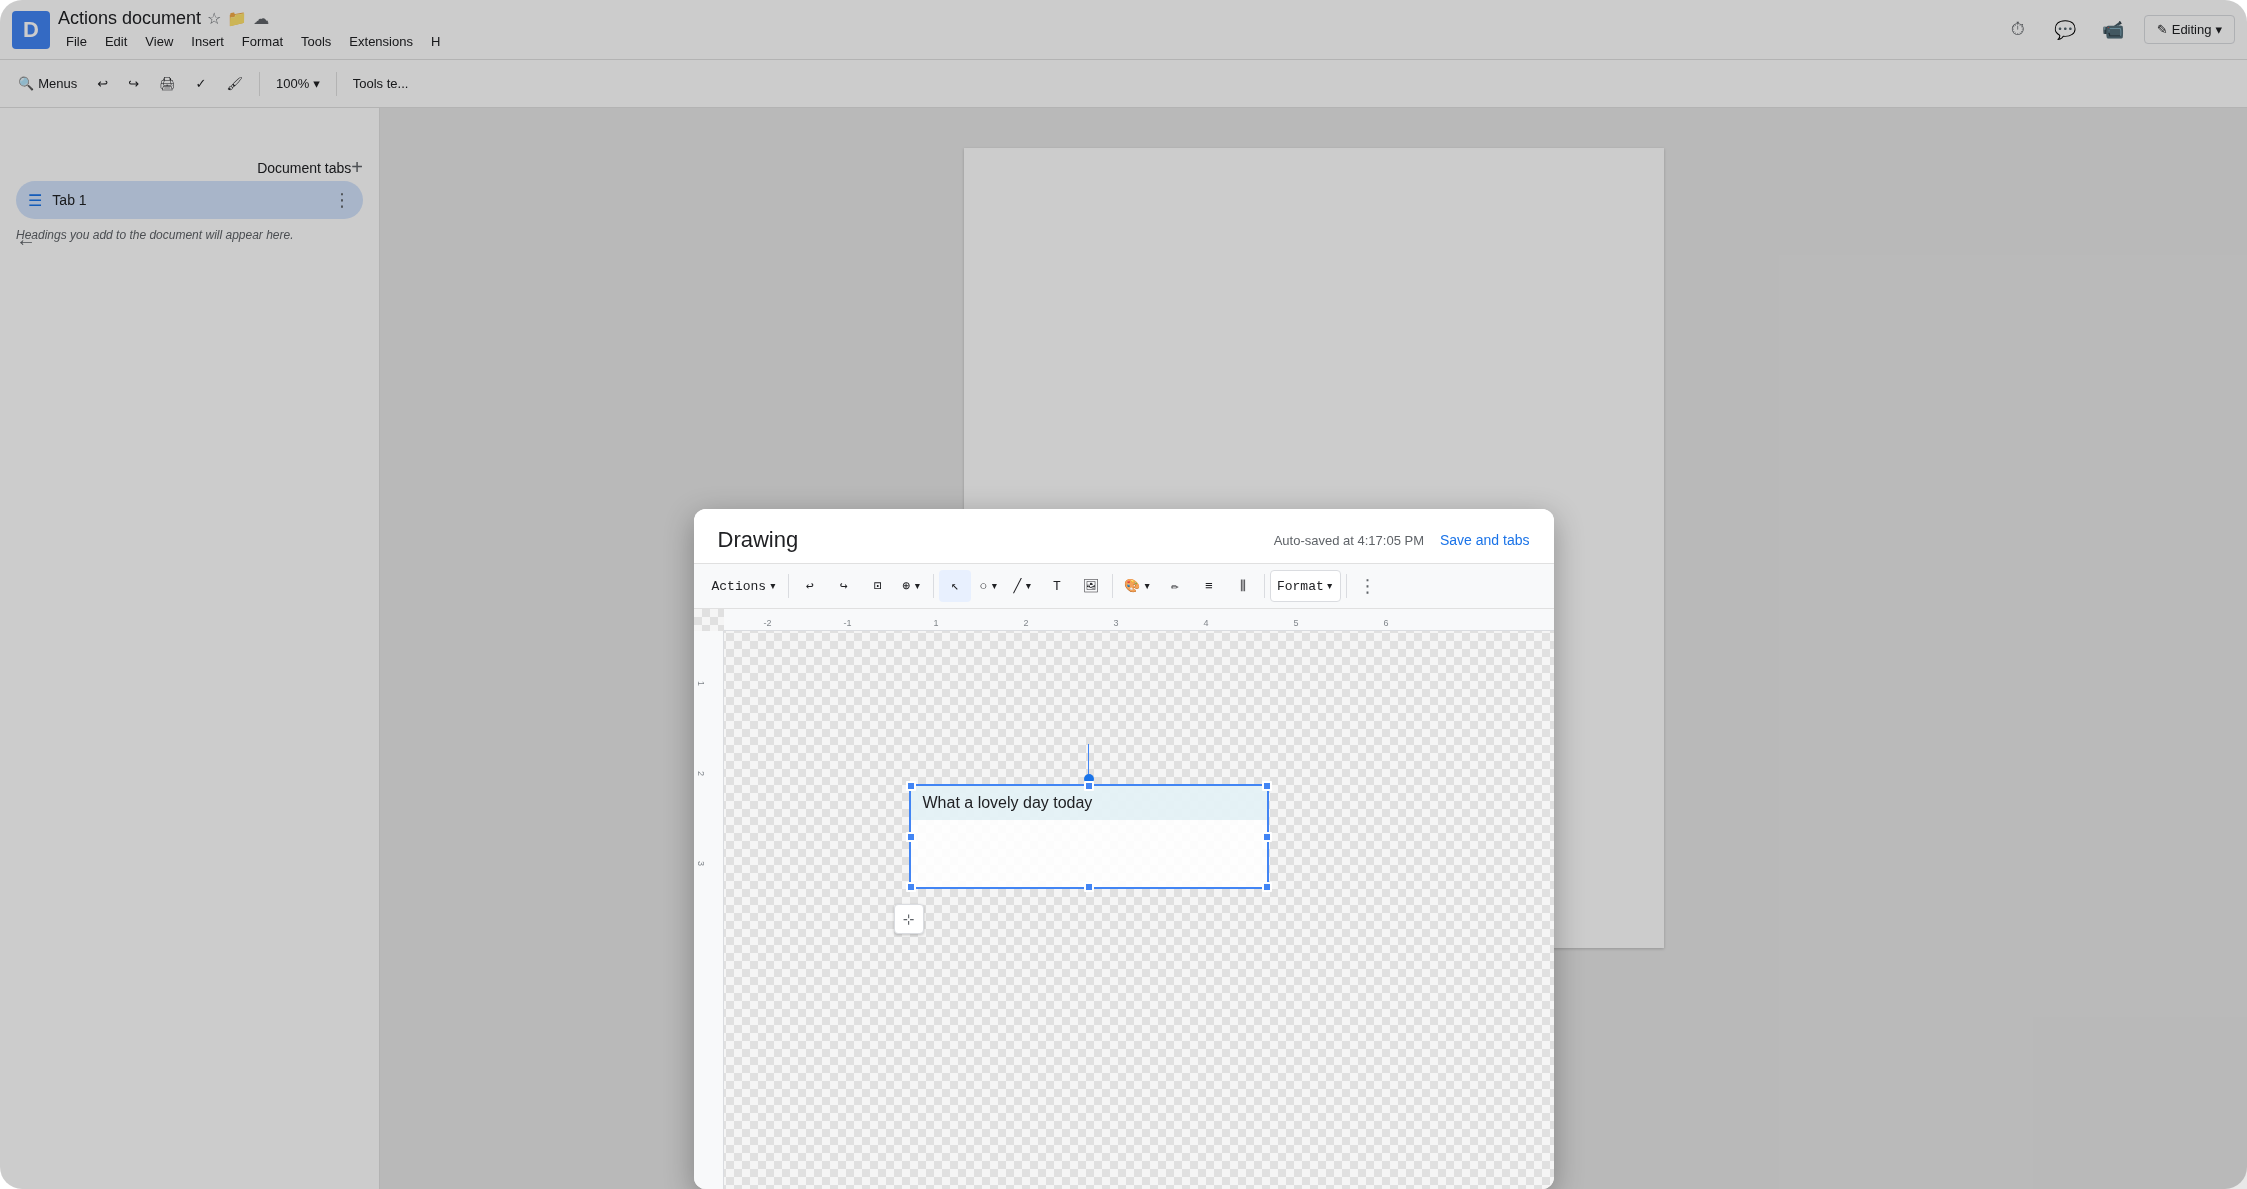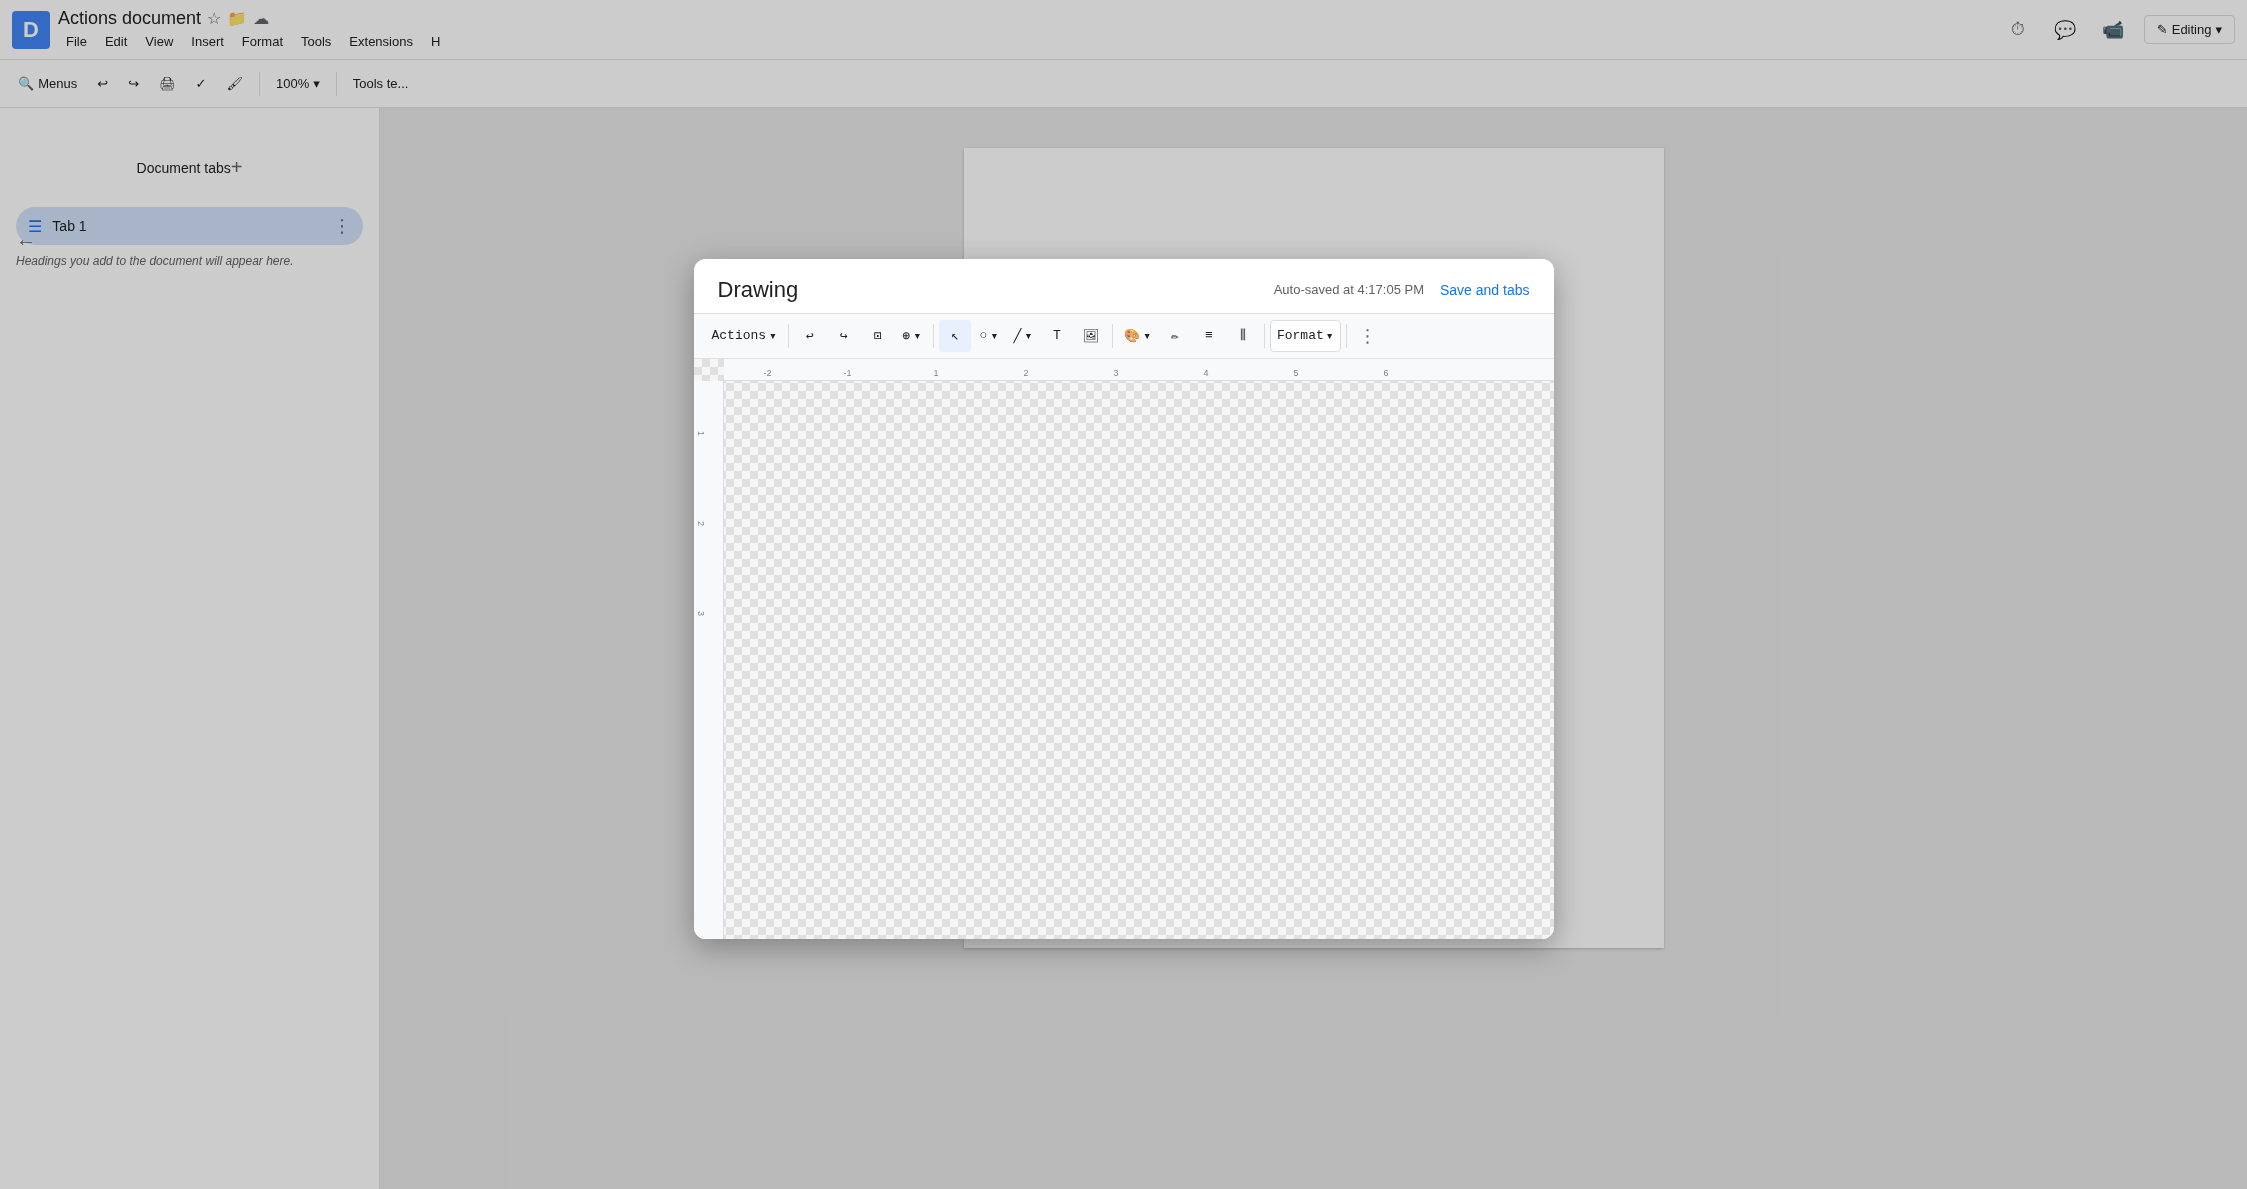--- a/index.html
+++ b/index.html
@@ -160,22 +160,22 @@
       bottom: 0;
       background: #fff;
       border-right: 1px solid #e0e0e0;
       padding: 16px;
       z-index: 1;
     }
 
     .sidebar-header {
       display: flex;
       align-items: center;
-      justify-content: center;
-      margin-bottom: 28px;
+      justify-content: flex-end;
+      margin-bottom: 2px;
     }
 
     .sidebar-title {
       font-size: 14px;
       color: #202124;
       font-weight: 500;
     }
 
     .sidebar-add {
       font-size: 20px;
@@ -251,23 +251,24 @@
       box-shadow: 0 1px 3px rgba(0,0,0,0.2);
     }
 
     
     .modal-overlay {
       position: absolute;
       top: 0; left: 0; right: 0; bottom: 0;
       background: rgba(0,0,0,0.2);
       z-index: 100;
       display: flex;
-      align-items: center;
+      align-items: flex-end;
       justify-content: center;
       padding-top: 8px;
+      border-radius: 22px;
     }
 
     .drawing-dialog {
       width: 860px;
       background: #fff;
       border-radius: 12px;
       box-shadow: 0 8px 30px rgba(0,0,0,0.3);
       overflow: hidden;
       display: flex;
       flex-direction: column;
@@ -690,16 +691,42 @@
         <span class="ruler-label" style="left:570px; bottom:2px;">5</span>
         <span class="ruler-label" style="left:660px; bottom:2px;">6</span>
       </div>
 
       <div class="canvas-ruler-v">
         <span class="ruler-label" style="top:50px; left:2px; writing-mode:vertical-rl;">1</span>
         <span class="ruler-label" style="top:140px; left:2px; writing-mode:vertical-rl;">2</span>
         <span class="ruler-label" style="top:230px; left:2px; writing-mode:vertical-rl;">3</span>
       </div>
 
+      <div class="text-box-container">
+
+        <div class="rotation-handle">
+          <div class="rotation-line"></div>
+          <div class="rotation-dot"></div>
+        </div>
+
+        <div class="text-box">
+          <div class="text-box-content">
+            <span>What a lovely day today</span>
+          </div>
+
+          <div class="handle handle-tl"></div>
+          <div class="handle handle-tr"></div>
+          <div class="handle handle-bl"></div>
+          <div class="handle handle-br"></div>
+          <div class="handle handle-ml"></div>
+          <div class="handle handle-mr"></div>
+          <div class="handle handle-tm"></div>
+          <div class="handle handle-bm"></div>
+        </div>
+
+        <div class="action-popup">
+          <span>⊹</span>
+        </div>
+      </div>
     </div>
 
   </div>
 </div>
 
 </body></html>

